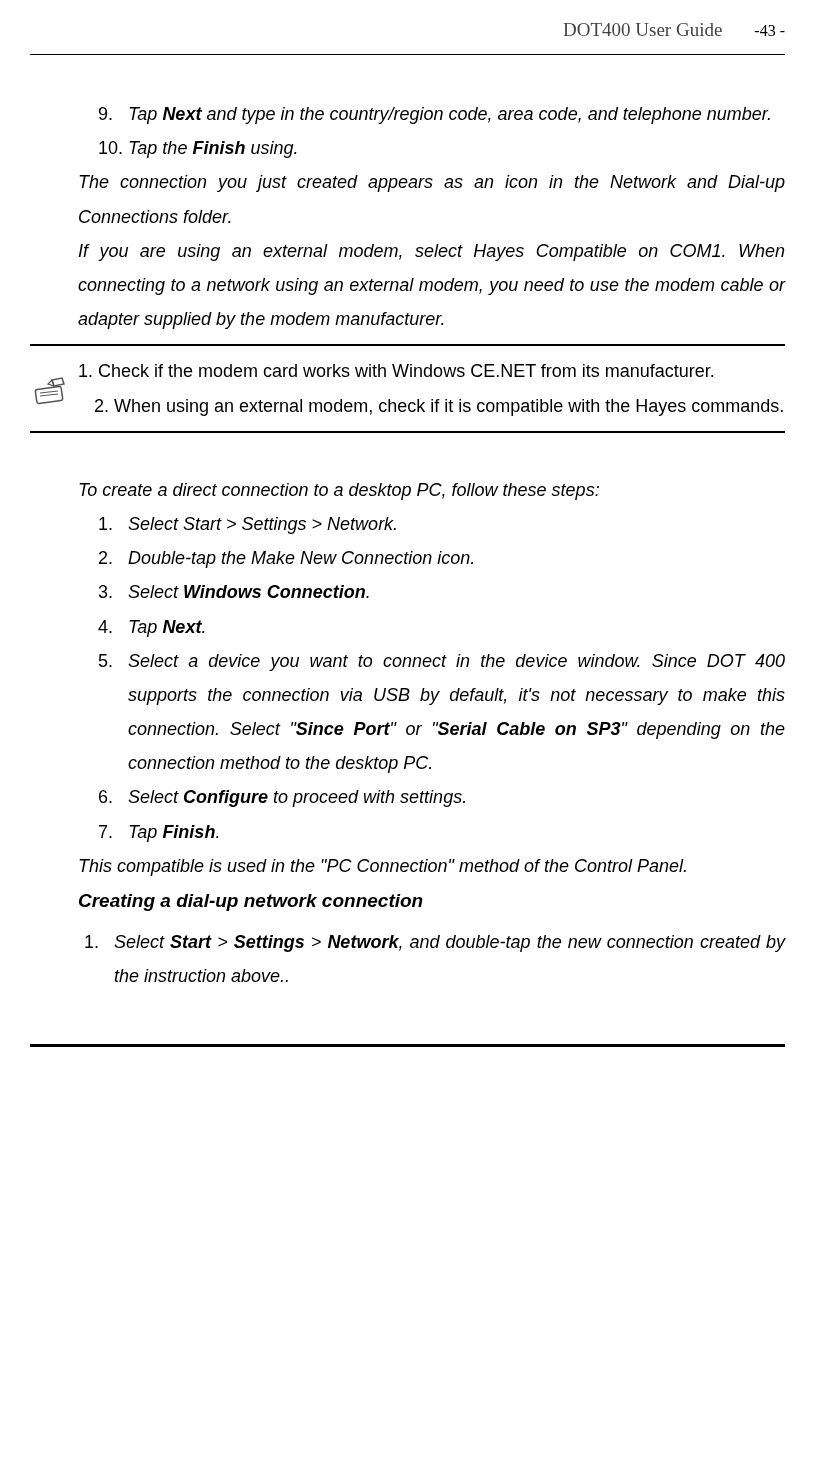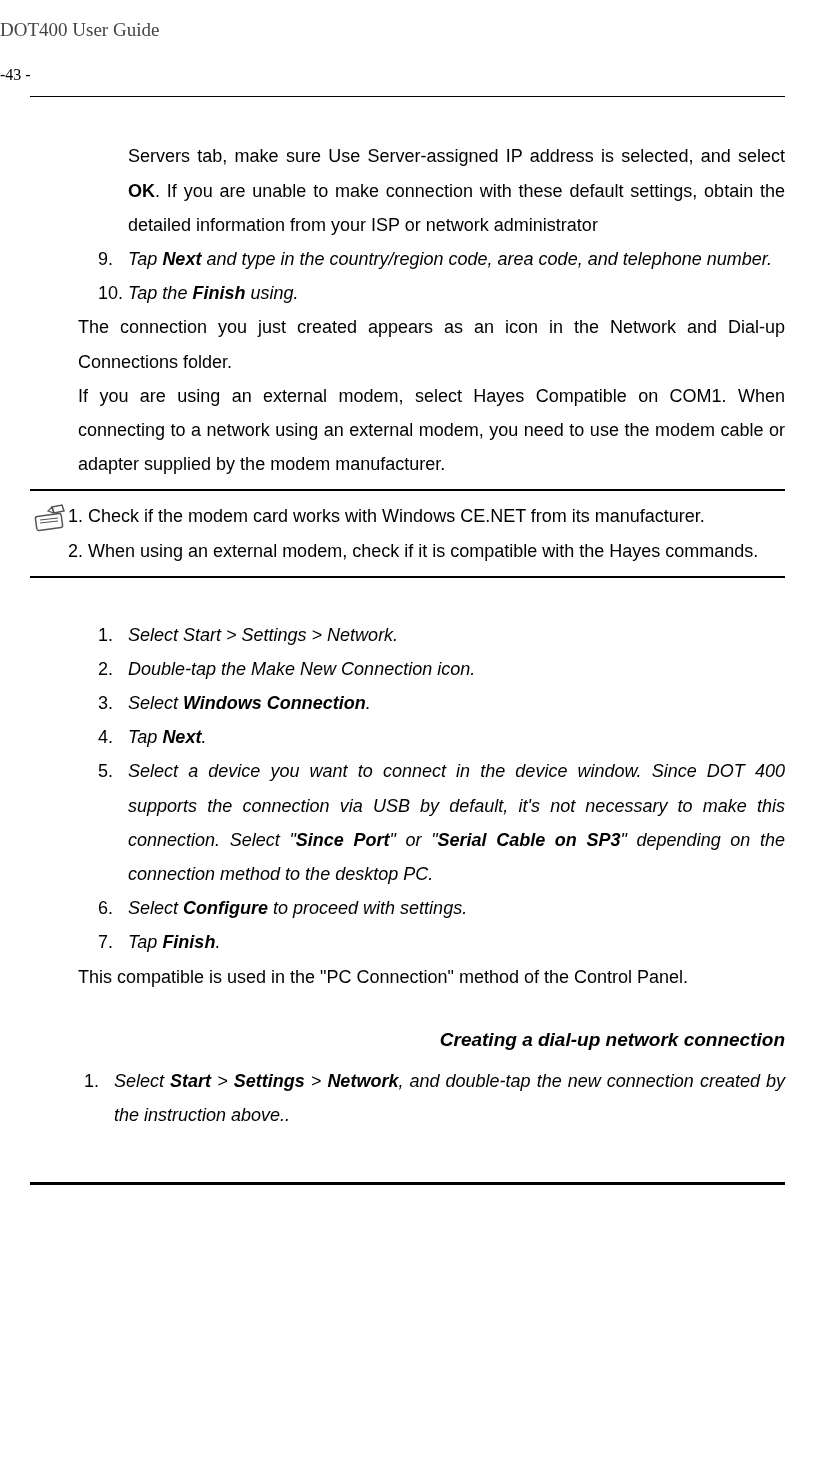--- a/index.html
+++ b/index.html
@@ -14,22 +14,21 @@
       color: #000;
       background: #fff;
       width: 839px;
       padding: 0;
     }
     .header {
       display: flex;
       justify-content: flex-end;
       align-items: baseline;
       padding: 12px 54px 6px 0;
-      gap: 12px;
-      flex-direction: column;
+      gap: 32px;
     }
     .header-title {
       font-family: 'Times New Roman', serif;
       font-size: 19px;
       color: #444;
     }
     .page-num {
       font-family: 'Times New Roman', serif;
       font-size: 16px;
       color: #000;
@@ -56,79 +55,75 @@
       min-width: 50px;
       padding-left: 20px;
     }
     .list-text {
       flex: 1;
       font-style: italic;
     }
     .body-para {
       text-align: justify;
       margin-bottom: 0;
+      font-style: italic;
     }
     .note-divider {
       border: none;
       border-top: 2px solid #000;
       margin: 8px 0 8px -48px;
       width: calc(100% + 48px);
     }
     .note-block {
       margin-left: -48px;
       display: flex;
-      align-items: flex-start;
-      gap: 0;
+      align-items: center;
+      gap: 10px;
     }
     .note-icon {
       flex-shrink: 0;
       width: 38px;
       height: 30px;
       margin-top: 4px;
     }
     .note-text {
       flex: 1;
       text-align: justify;
     }
     .note-text-indent {
-      margin-left: 0px;
+      margin-left: 16px;
       text-align: justify;
     }
     .spacer {
       height: 32px;
     }
     .heading {
       font-weight: bold;
       font-style: italic;
       font-size: 19px;
-      margin-top: 28px;
       margin-bottom: 6px;
-      text-align: right;
     }
     b { font-weight: bold; }
     .footer-line {
       border: none;
       border-top: 3px solid #000;
       margin: 30px 54px 0 30px;
     }
   </style>
 </head>
 <body>
 
 <div class="header">
   <span class="header-title">DOT400 User Guide</span>
   <span class="page-num">-43 -</span>
 </div>
 <hr class="header-line">
 
 <div class="content">
 
-  <p class="indented-para">
-    <span>Servers tab, make sure Use Server-assigned IP address is selected, and select </span><b>OK</b><span>. If you are unable to make connection with these default settings, obtain the detailed information from your ISP or network administrator</span>
-  </p>
 
   <div class="list-item">
     <span class="list-num">9.</span>
     <span class="list-text">
       <span>Tap </span><b>Next</b><span> and type in the country/region code, area code, and telephone number.</span>
     </span>
   </div>
 
   <div class="list-item">
     <span class="list-num">10.</span>
@@ -155,20 +150,21 @@
     <div style="flex:1">
       <p class="note-text">1. Check if the modem card works with Windows CE.NET from its manufacturer.</p>
       <p class="note-text-indent">2. When using an external modem, check if it is compatible with the Hayes commands.</p>
     </div>
   </div>
 
   <hr class="note-divider">
 
   <div class="spacer"></div>
 
+  <p class="body-para">To create a direct connection to a desktop PC, follow these steps:</p>
 
   <div class="list-item">
     <span class="list-num">1.</span>
     <span class="list-text">Select Start &gt; Settings &gt; Network.</span>
   </div>
   <div class="list-item">
     <span class="list-num">2.</span>
     <span class="list-text">Double-tap the Make New Connection icon.</span>
   </div>
   <div class="list-item">

